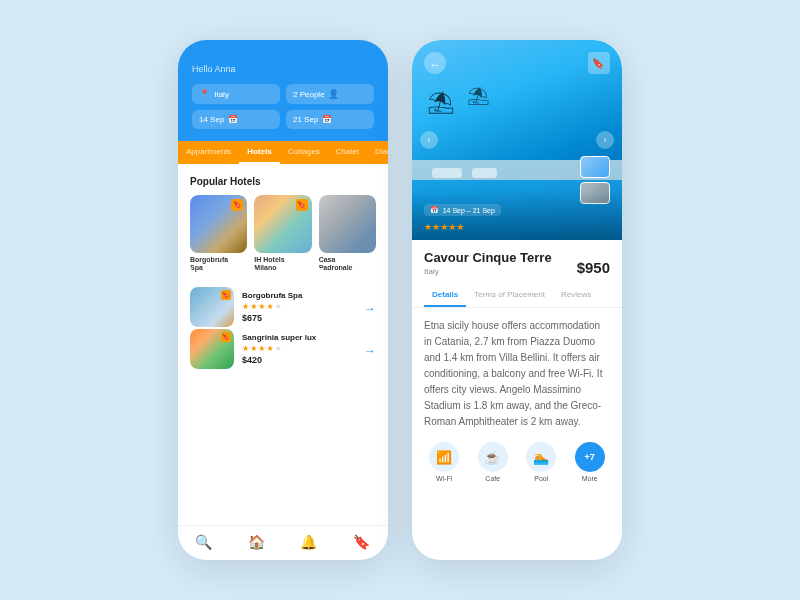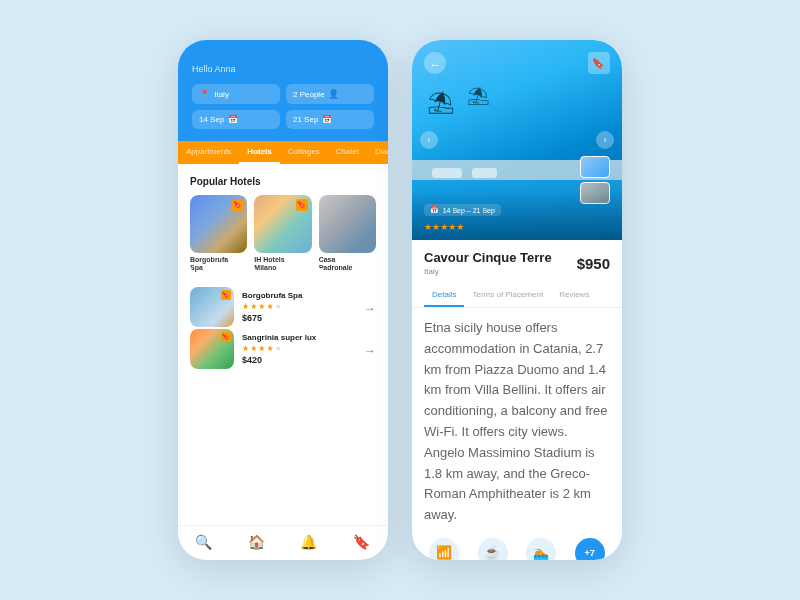--- a/index.html
+++ b/index.html
@@ -373,21 +373,21 @@
     }
     .hotel-date-badge span {
       font-size: 7px;
       color: #fff;
     }
 
     .right-hotel-section {
       padding: 10px 12px 8px;
       display: flex;
       justify-content: space-between;
-      align-items: center;
+      align-items: flex-end;
       flex-shrink: 0;
     }
     .right-hotel-name {
       font-size: 13px;
       font-weight: 800;
       color: #222;
     }
     .right-hotel-country {
       font-size: 8px;
       color: #888;
@@ -428,32 +428,32 @@
       padding: 6px 8px;
       font-size: 8px;
       color: #aaa;
       cursor: pointer;
       border-bottom: 2px solid transparent;
       white-space: nowrap;
     }
     .detail-tab.active {
       color: #2196f3;
       border-bottom-color: #2196f3;
-      font-weight: 400;
+      font-weight: 700;
     }
 
     .detail-body {
       flex: 1;
       overflow-y: auto;
       padding: 10px 12px;
     }
     .detail-body::-webkit-scrollbar { display: none; }
 
     .detail-description {
-      font-size: 13px;
+      font-size: 10px;
       color: #666;
       line-height: 1.6;
       margin-bottom: 12px;
     }
 
     .amenities-row {
       display: flex;
       gap: 8px;
       padding-bottom: 10px;
     }

